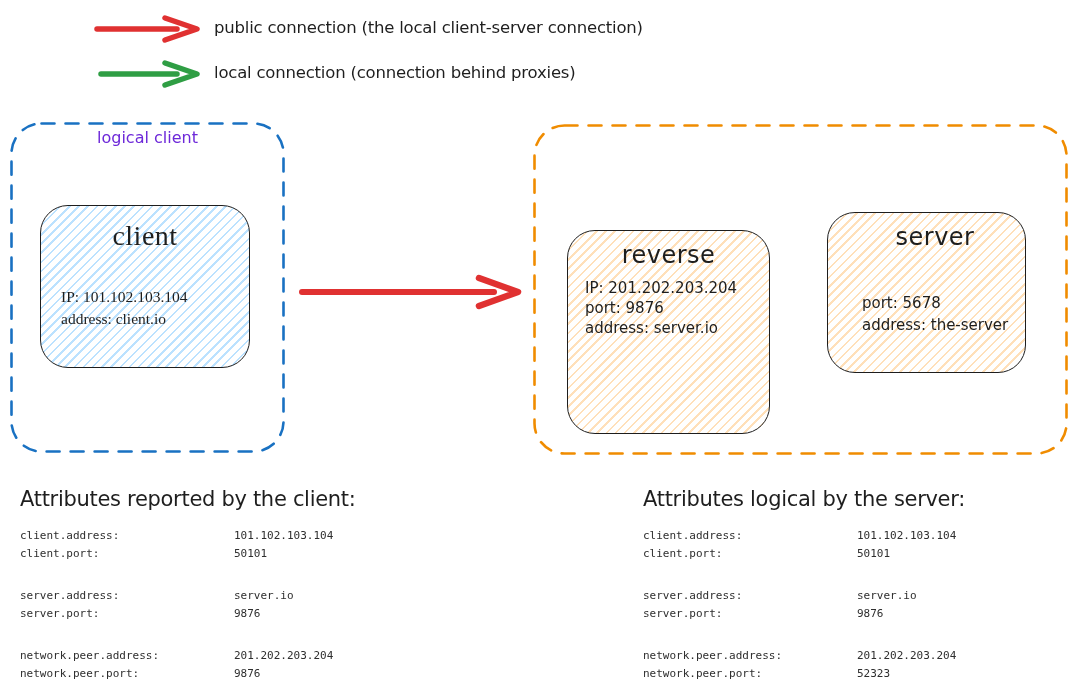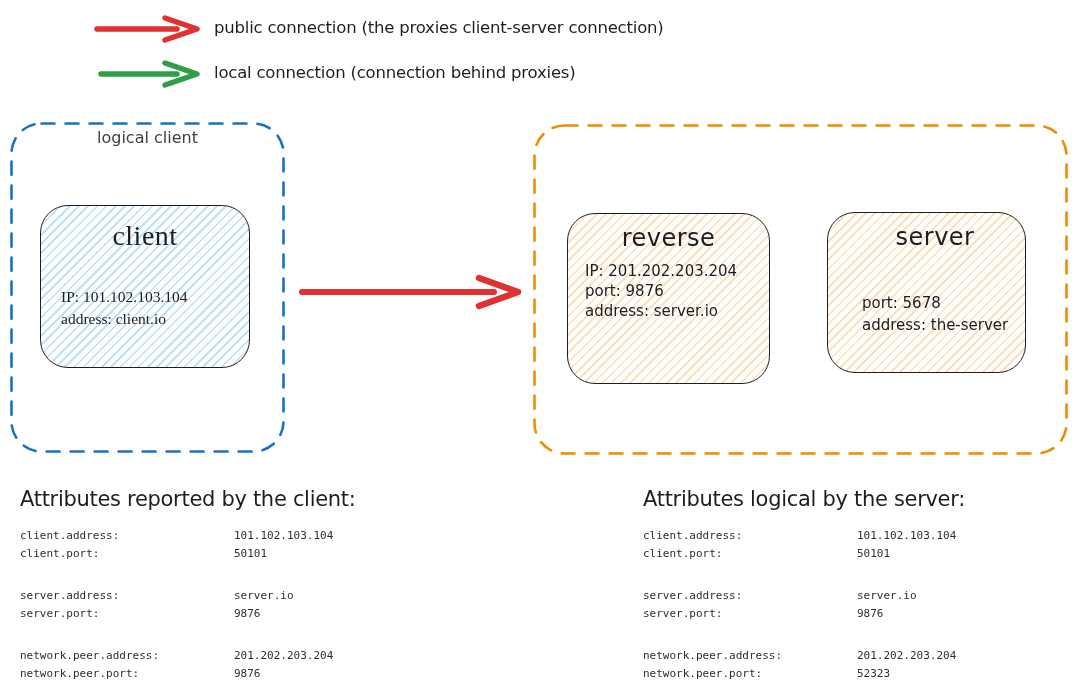--- a/index.html
+++ b/index.html
@@ -19,21 +19,21 @@
   
   .legend-label { font-size: 16.5px; line-height: 24px; letter-spacing: -0.2px; }
 
   
   .group { position: absolute; }
   .group svg.dash-frame { position: absolute; left: 0; top: 0; }
   .group-label {
     position: absolute; top: 5px; left: 0; right: 0;
     text-align: center; font-size: 16px; line-height: 22px;
   }
-  .group-label.blue { color: #404040; }
+  .group-label.blue { color: #6d28d9; }
   .group-label.orange { color: #f08c00; }
 
   
   .node {
     position: absolute;
     border: 1.7px solid #1e1e1e;
     border-radius: 28px;
     overflow: hidden;
   }
   .node.blue-fill {
@@ -72,21 +72,21 @@
 </style>
 </head>
 <body>
 
 <div class="canvas">
 
   <svg class="abs" style="left:93px; top:15px;" width="112" height="28" viewBox="0 0 112 28">
     <line x1="4" y1="14" x2="84" y2="14" stroke="#e03131" stroke-width="5.5" stroke-linecap="round"></line>
     <polyline points="72,3 104,14 72,25" fill="none" stroke="#e03131" stroke-width="5.5" stroke-linecap="round" stroke-linejoin="round"></polyline>
   </svg>
-  <div class="abs hand legend-label" style="left:214px; top:16px;">public connection (the proxies client-server connection)</div>
+  <div class="abs hand legend-label" style="left:214px; top:16px;">public connection (the local client-server connection)</div>
 
   <svg class="abs" style="left:97px; top:60px;" width="108" height="28" viewBox="0 0 108 28">
     <line x1="4" y1="14" x2="80" y2="14" stroke="#2f9e44" stroke-width="5.5" stroke-linecap="round"></line>
     <polyline points="68,3 100,14 68,25" fill="none" stroke="#2f9e44" stroke-width="5.5" stroke-linecap="round" stroke-linejoin="round"></polyline>
   </svg>
   <div class="abs hand legend-label" style="left:214px; top:61px;">local connection (connection behind proxies)</div>
 
   <div class="group" style="left:10px; top:122px; width:275px; height:331px;">
     <svg class="dash-frame" width="275" height="331" viewBox="0 0 275 331">
       <rect x="1.5" y="1.5" width="272" height="328" rx="30" fill="none" stroke="#1971c2" stroke-width="2.6" stroke-dasharray="13 11" stroke-linecap="round"></rect>
@@ -105,21 +105,21 @@
   <svg class="abs" style="left:296px; top:272px;" width="230" height="40" viewBox="0 0 230 40">
     <line x1="6" y1="20" x2="198" y2="20" stroke="#e03131" stroke-width="6" stroke-linecap="round"></line>
     <polyline points="183,6 222,20 183,34" fill="none" stroke="#e03131" stroke-width="6.5" stroke-linecap="round" stroke-linejoin="round"></polyline>
   </svg>
 
   <div class="group" style="left:533px; top:124px; width:535px; height:331px;">
     <svg class="dash-frame" width="535" height="331" viewBox="0 0 535 331">
       <rect x="1.5" y="1.5" width="532" height="328" rx="30" fill="none" stroke="#f08c00" stroke-width="2.6" stroke-dasharray="13 11" stroke-linecap="round"></rect>
     </svg>
 
-    <div class="node orange-fill" style="left:34px; top:89px; width:203px; height:171px;">
+    <div class="node orange-fill" style="left:34px; top:106px; width:203px; height:204px;">
       <div class="node-title small">
         <div>reverse</div>
       </div>
       <div class="node-lines" style="margin-top:7px; font-size:15px; line-height:20px; padding-left:17px;">
         <div>IP: 201.202.203.204</div>
         <div>port: 9876</div>
         <div>address: server.io</div>
       </div>
     </div>
 

